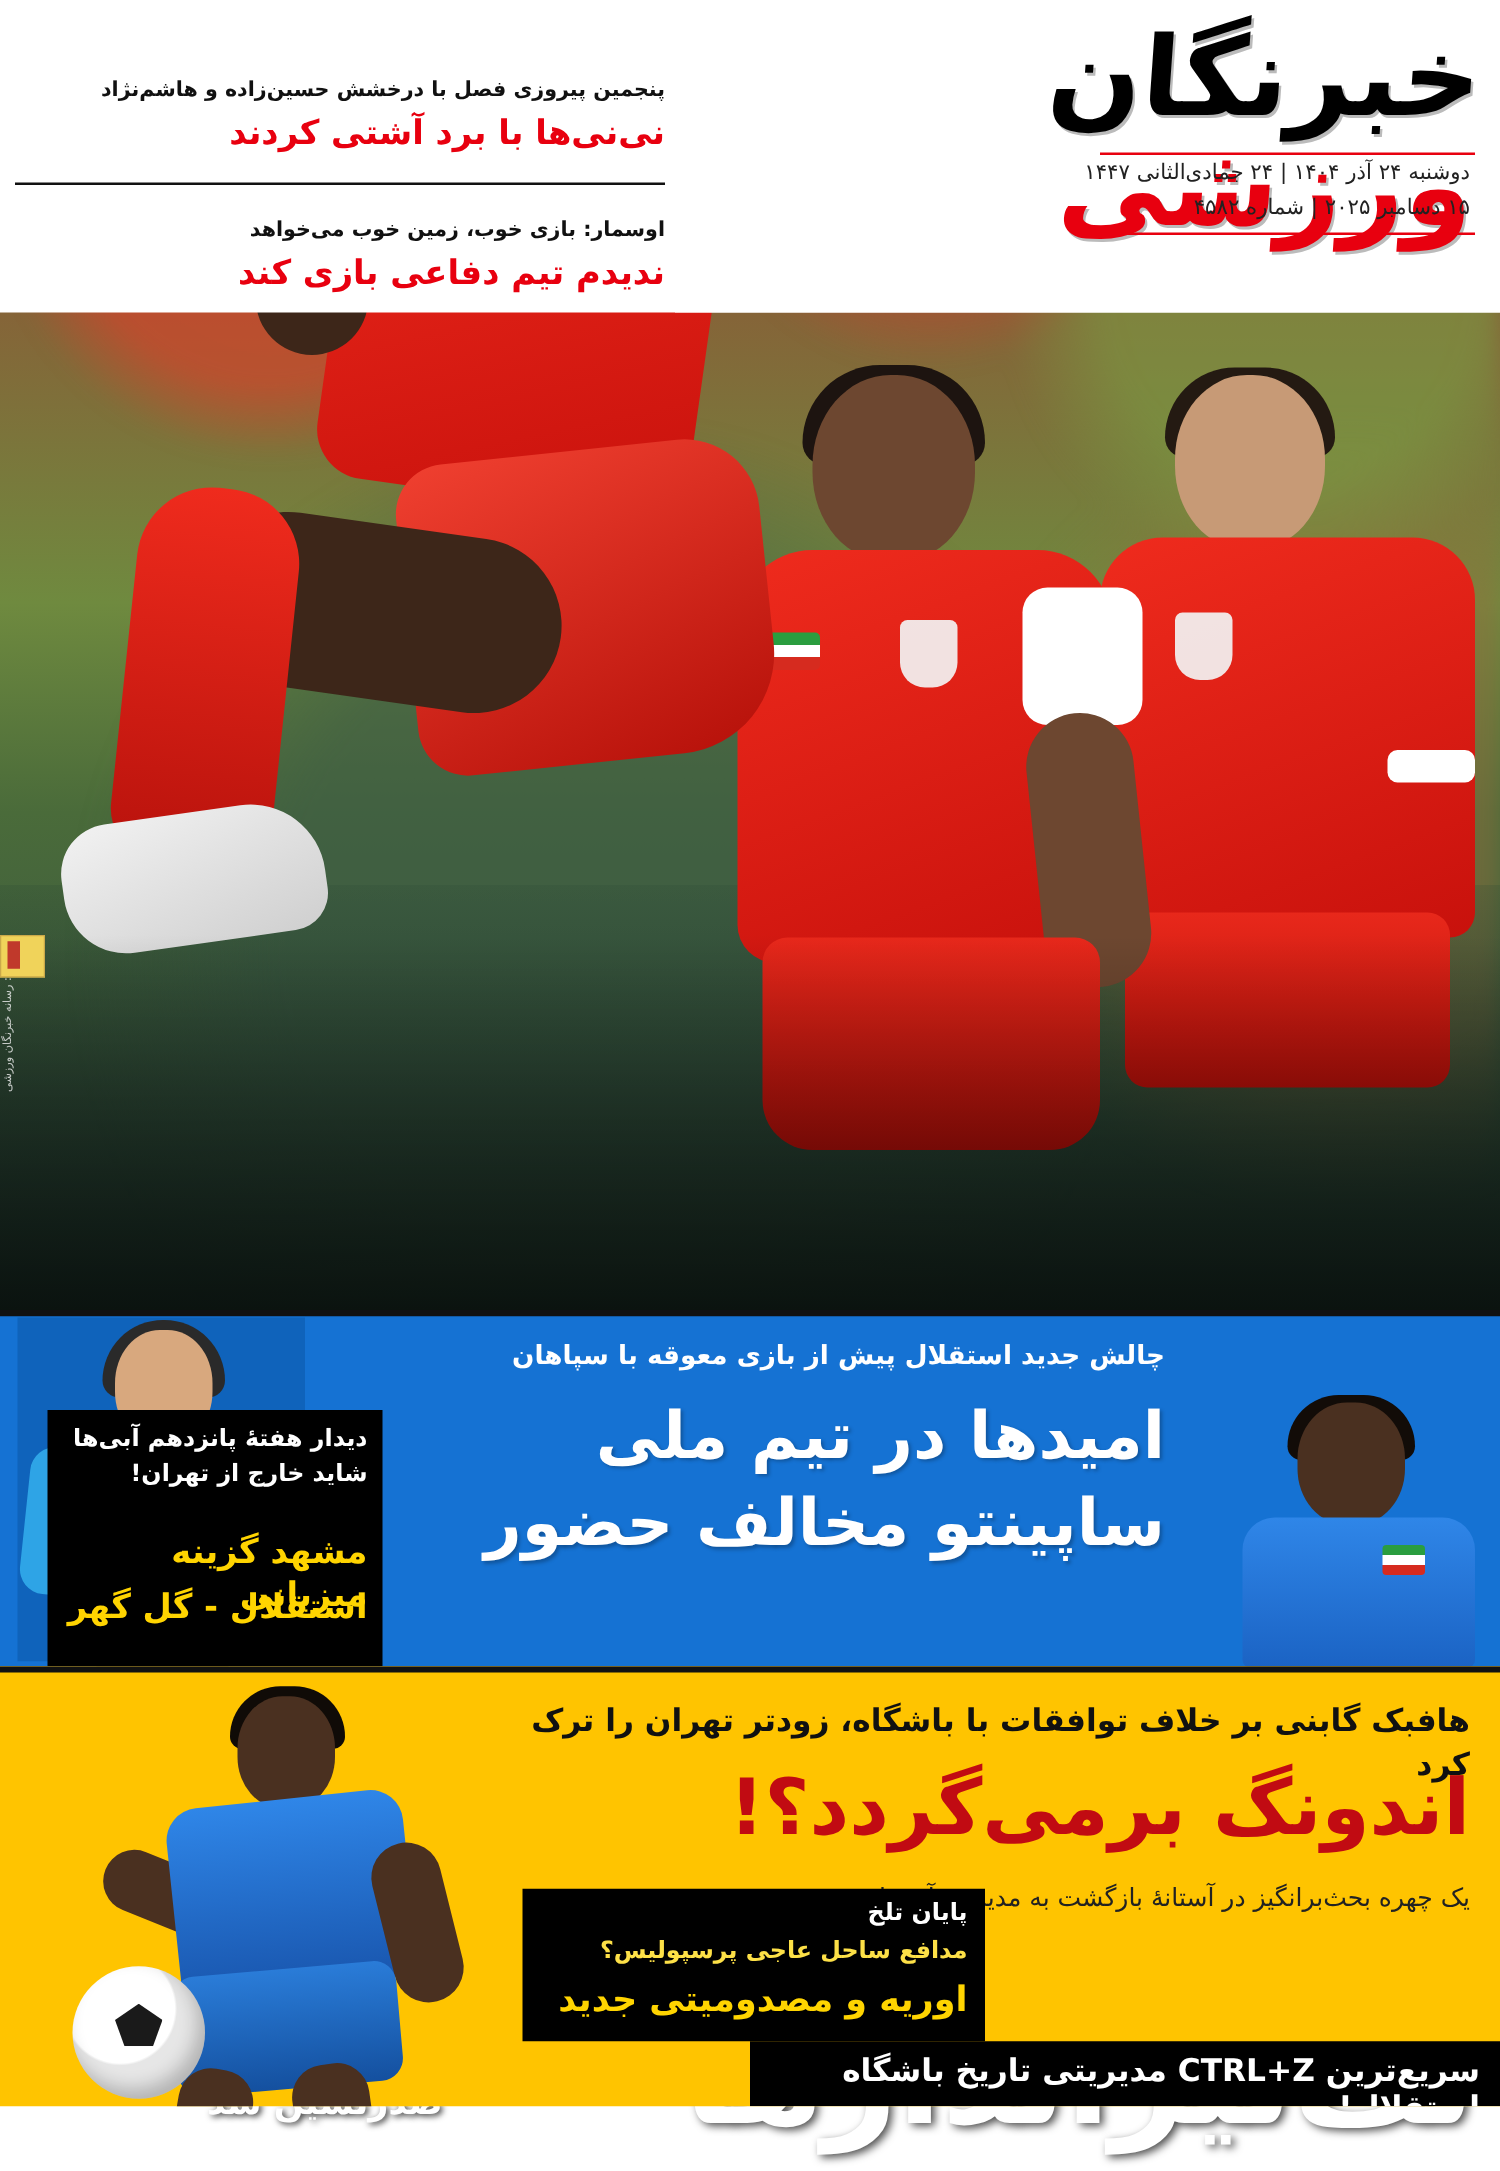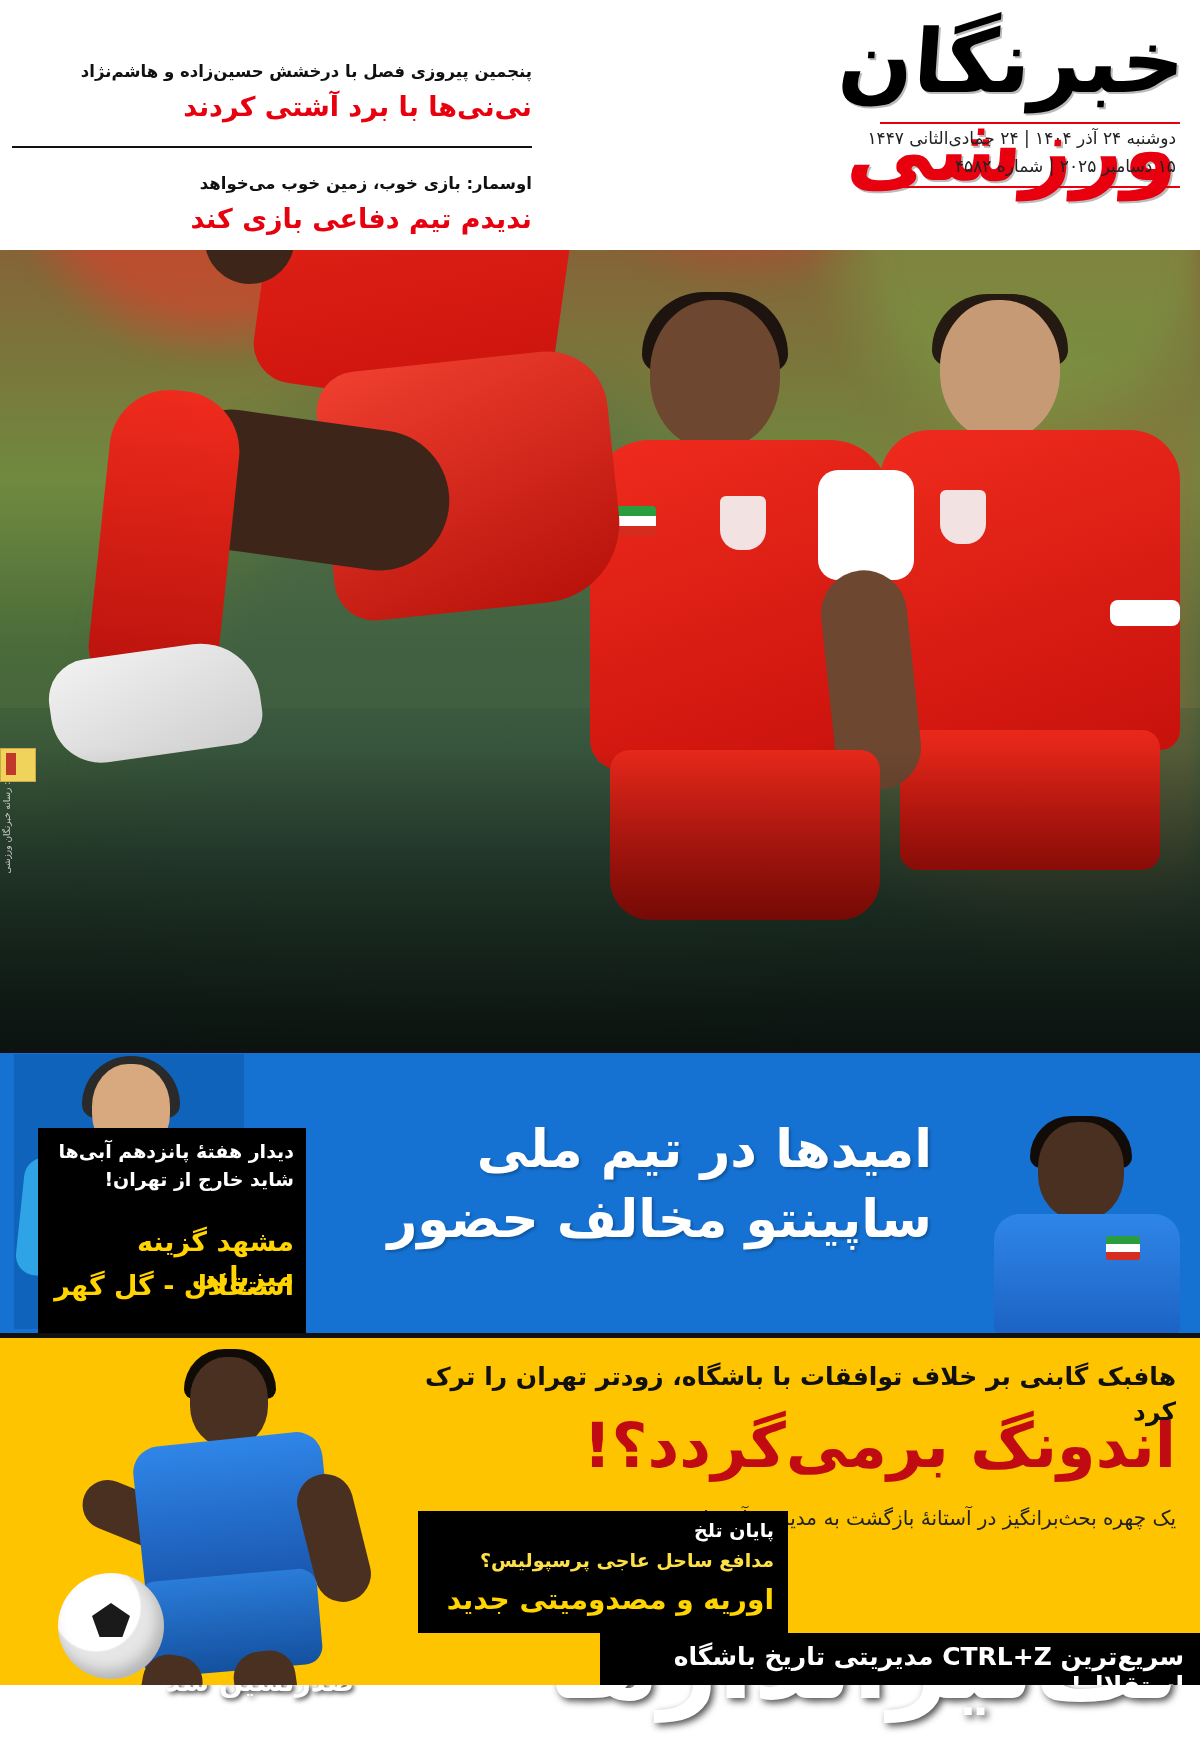--- a/index.html
+++ b/index.html
@@ -416,20 +416,21 @@
       <div class="bg"></div>
       <div class="hair"></div>
         <div class="head"></div>
       <div class="sleeveL"></div>
         <div class="sleeveR"></div>
       <div class="jacket"></div>
         <div class="badge"></div>
       <div class="pants"></div>
     </div>
 
+    <div class="blue-kicker">چالش جدید استقلال پیش از بازی معوقه با سپاهان</div>
     <div class="blue-head">
       <div>امیدها در تیم ملی</div>
       <div>ساپینتو مخالف حضور</div>
     </div>
 
     <div class="blue-player">
       <div class="hair"></div>
         <div class="head"></div>
       <div class="shirt"></div>
         <div class="flag"></div>

